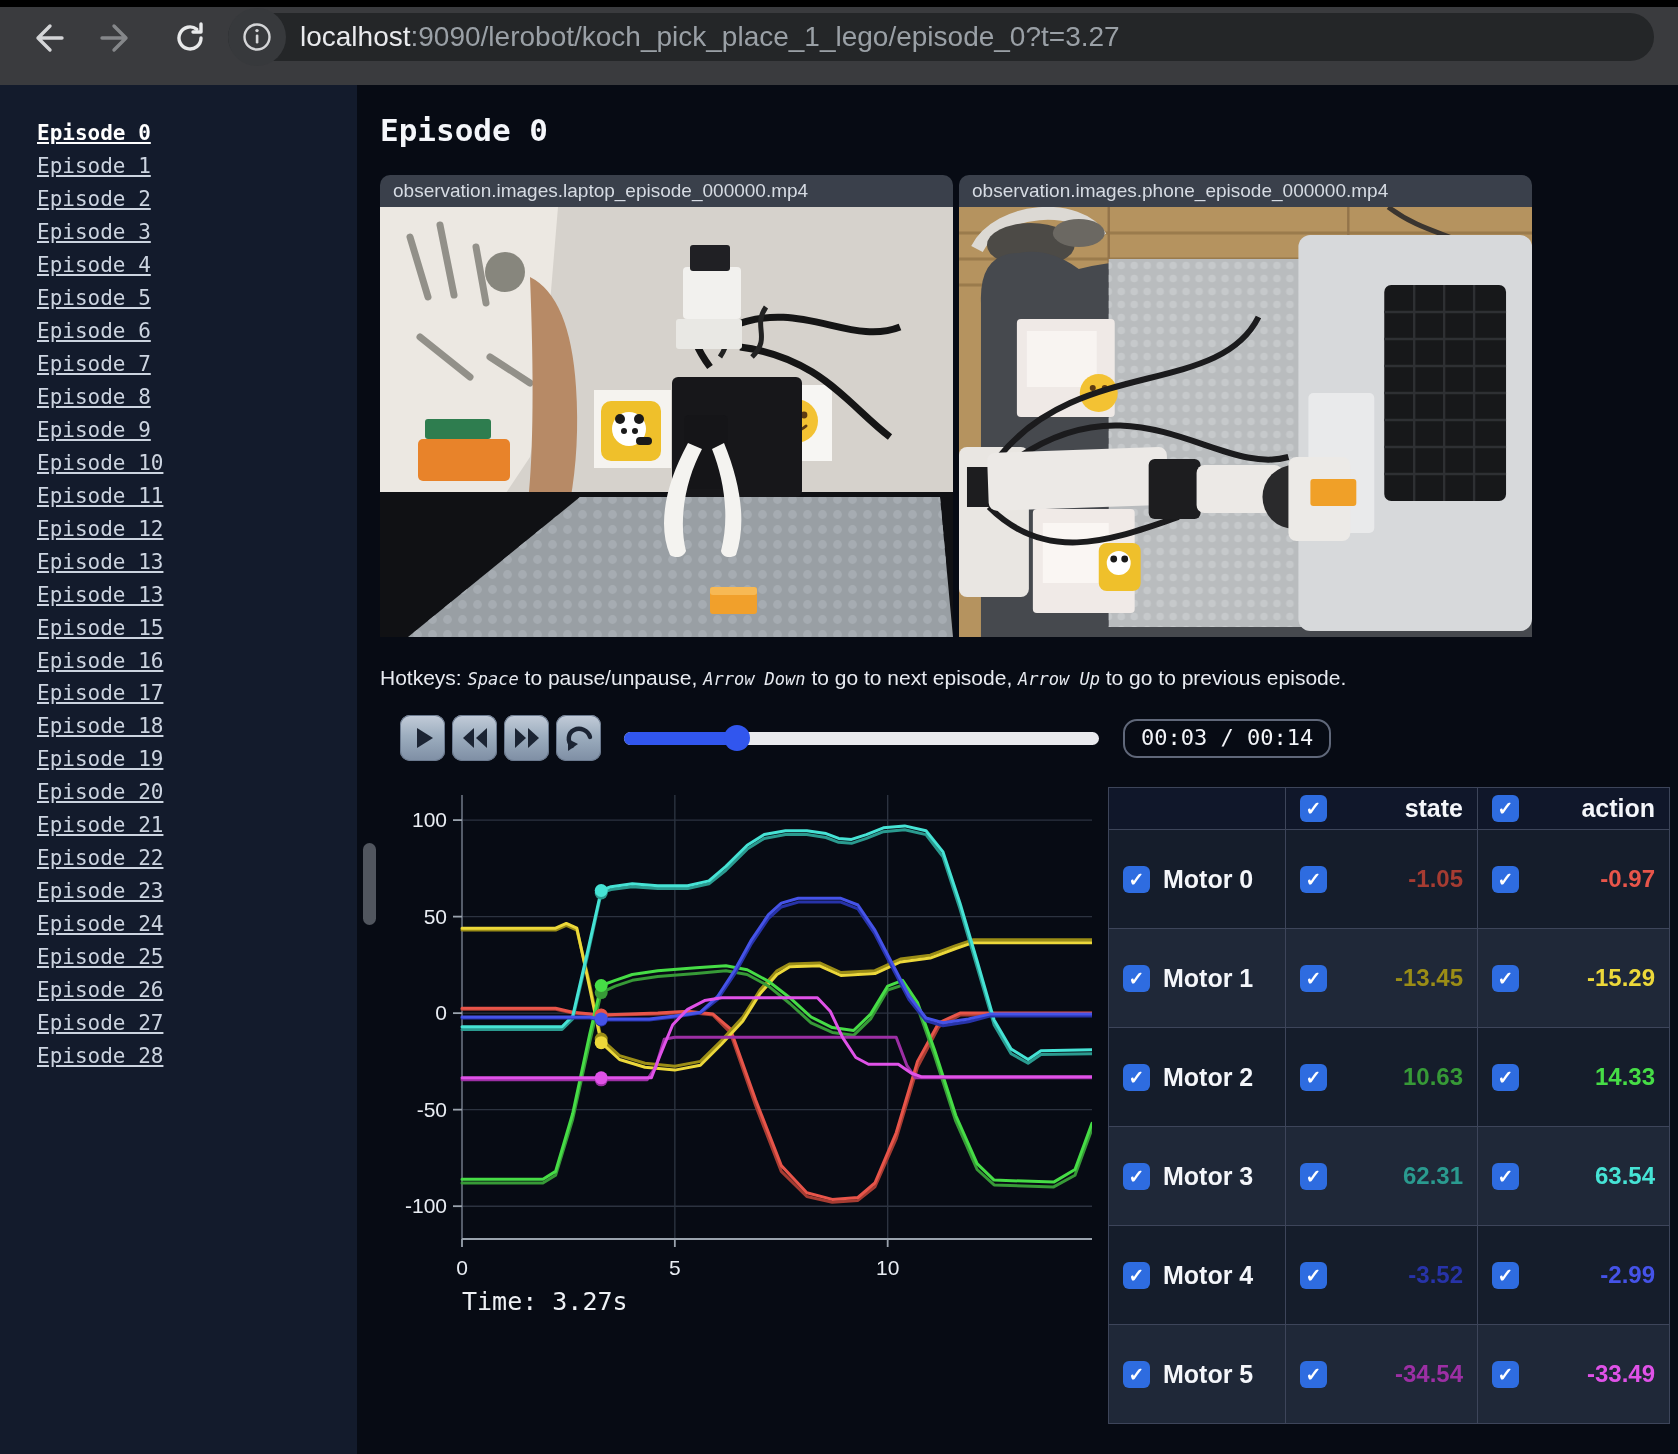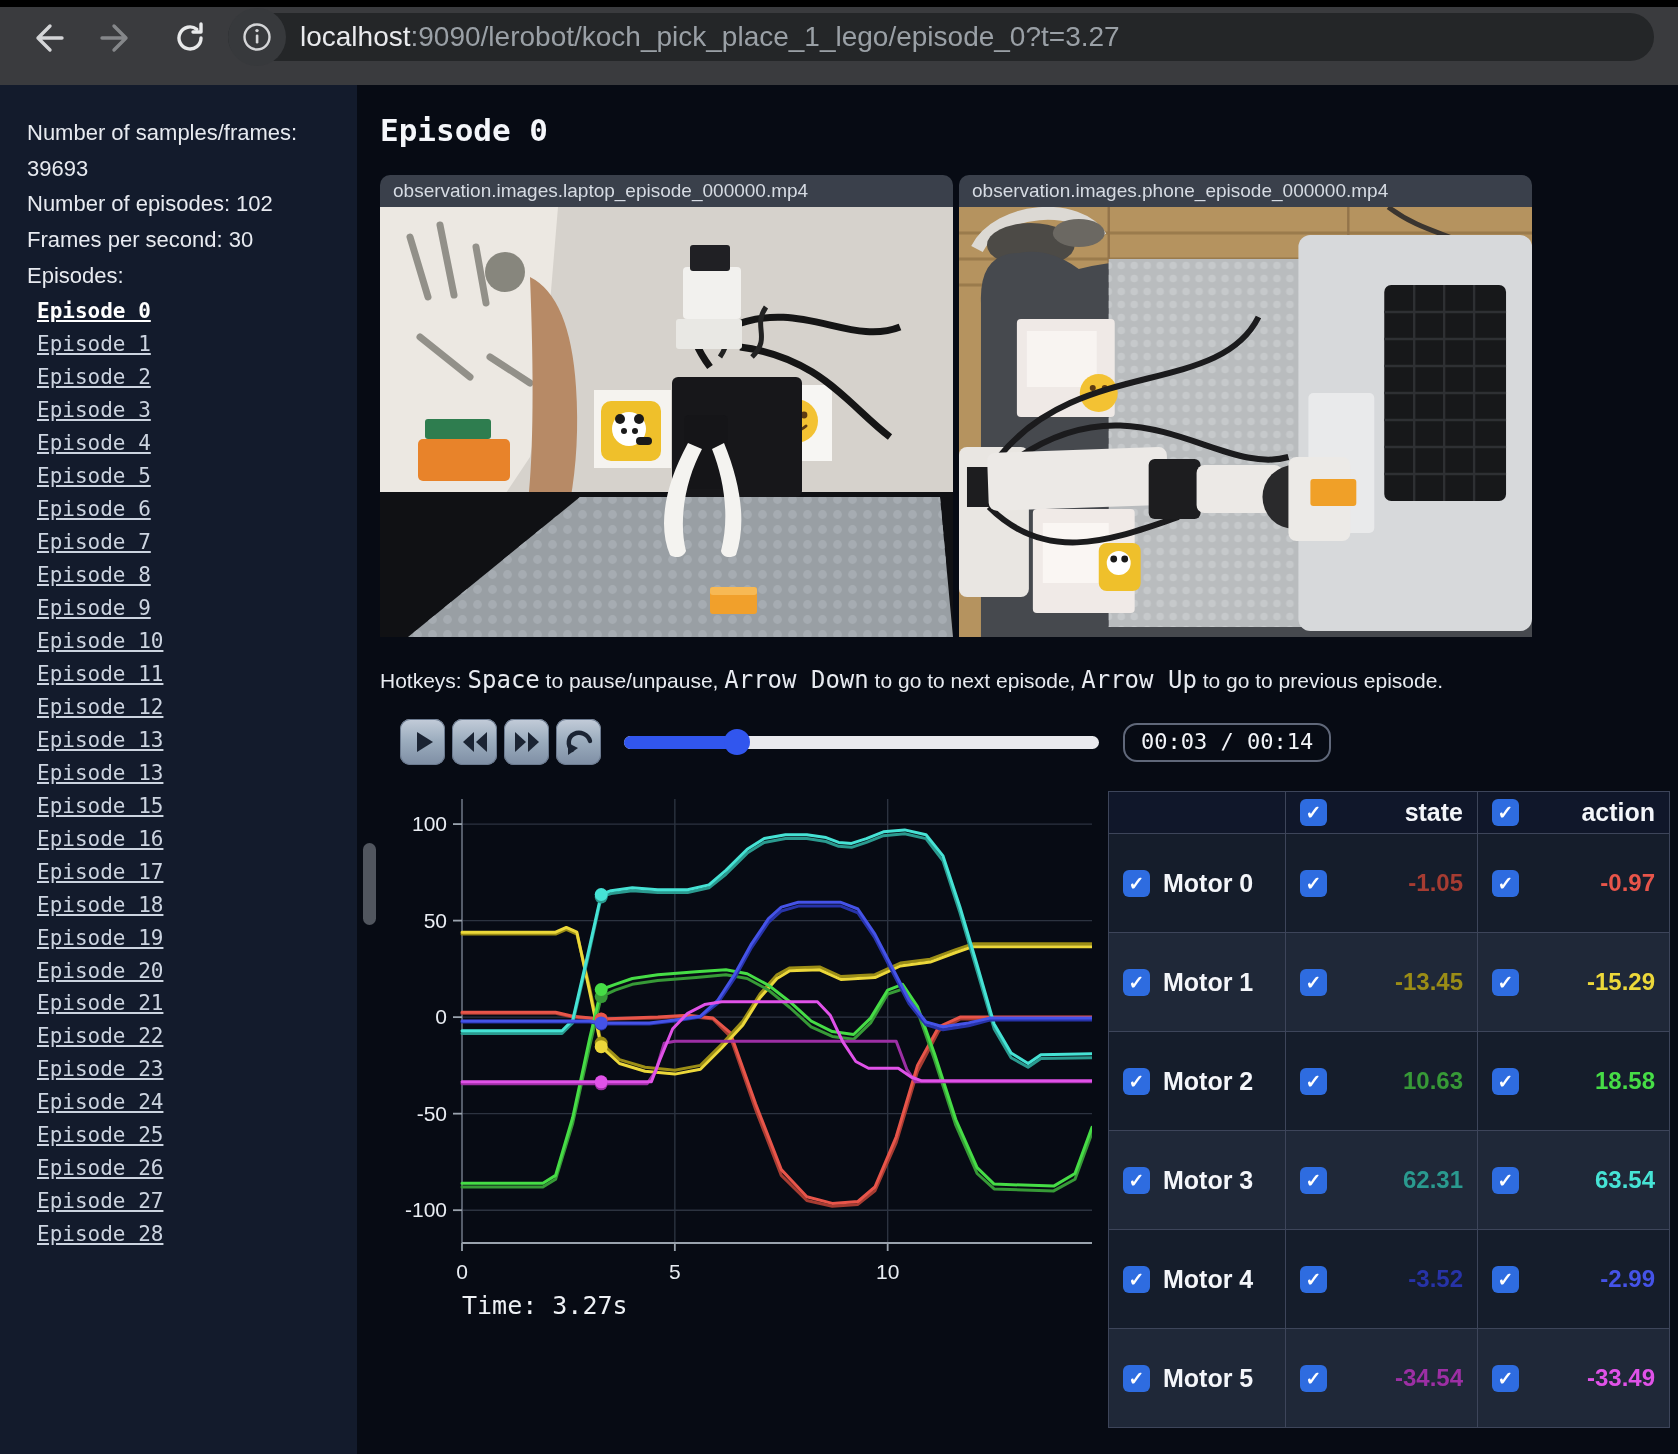--- a/index.html
+++ b/index.html
@@ -36,21 +36,21 @@
   
   .videos { display:flex; gap:6px; }
   .vpanel { width:573px; flex:0 0 573px; }
   .vheader { height:32px; background:#3a404b; border-radius:10px 10px 0 0; display:flex; align-items:center;
     padding-left:13px; font-size:19px; color:#d6dbe3; white-space:nowrap; overflow:hidden; }
   .vbody { height:430px; background:#000; overflow:hidden; }
   .vbody svg { display:block; width:100%; height:100%; }
 
   
   .hotkeys { margin-top:29px; font-size:21px; color:#e7eaf0; }
-  .hotkeys .key { font-family:"DejaVu Sans Mono", monospace; font-size:24px; }
+  .hotkeys .key { font-family:"DejaVu Sans Mono", monospace; font-size:17px;font-style:italic; }
 
   
   .controls { margin-top:25px; display:flex; align-items:center;padding-left:20px; }
   .ctl-btn { width:45px; height:46px; border:none; border-radius:10px; cursor:pointer; margin-right:7px;
     background:linear-gradient(180deg,#c3ccd9 0%,#9daebf 45%,#7e8ea4 100%);
     display:flex; align-items:center; justify-content:center; box-shadow:inset 0 0 0 1px #6b7a8f; }
   .slider { position:relative; width:475px; height:26px; margin-left:16px; cursor:pointer; }
   .slider .track { position:absolute; top:7px; left:0; right:0; height:13px; background:#e9eaee; border-radius:7px; }
   .slider .fill { position:absolute; top:7px; left:0; height:13px; background:#3156ee; border-radius:7px 0 0 7px; }
   .slider .thumb { position:absolute; top:0; width:26px; height:26px; border-radius:50%; background:#3156ee; transform:translateX(-13px); }
@@ -107,26 +107,20 @@
           <circle cx="15" cy="8.6" r="1.7" fill="#d4d5d7"></circle>
         </svg>
     </span>
     <span class="urltext"><span class="host">localhost</span><span class="rest">:9090/lerobot/koch_pick_place_1_lego/episode_0?t=3.27</span></span>
   </div>
 </div>
 
 <div class="app">
 
   <div class="sidebar">
-    <div class="sb-stats">
-      <div>Number of samples/frames: 39693</div>
-      <div>Number of episodes: 102</div>
-      <div>Frames per second: 30</div>
-      <div>Episodes:</div>
-    </div>
     <div class="ep-list">
         <a class="active">Episode 0</a>
         <a>Episode 1</a>
         <a>Episode 2</a>
         <a>Episode 3</a>
         <a>Episode 4</a>
         <a>Episode 5</a>
         <a>Episode 6</a>
         <a>Episode 7</a>
         <a>Episode 8</a>
@@ -434,21 +428,21 @@
               </td>
               <td>
                 <div class="cell">
                   <span class="cb">✓</span>
                   <span class="val" style="color:#379a37">10.63</span>
                 </div>
               </td>
               <td>
                 <div class="cell">
                   <span class="cb">✓</span>
-                  <span class="val" style="color:#46dd46">18.58</span>
+                  <span class="val" style="color:#46dd46">14.33</span>
                 </div>
               </td>
             </tr>
             <tr class="odd">
               <td>
                 <div class="cell">
                   <span class="cb">✓</span>
                   <span class="motor-label">Motor 3</span>
                 </div>
               </td>

